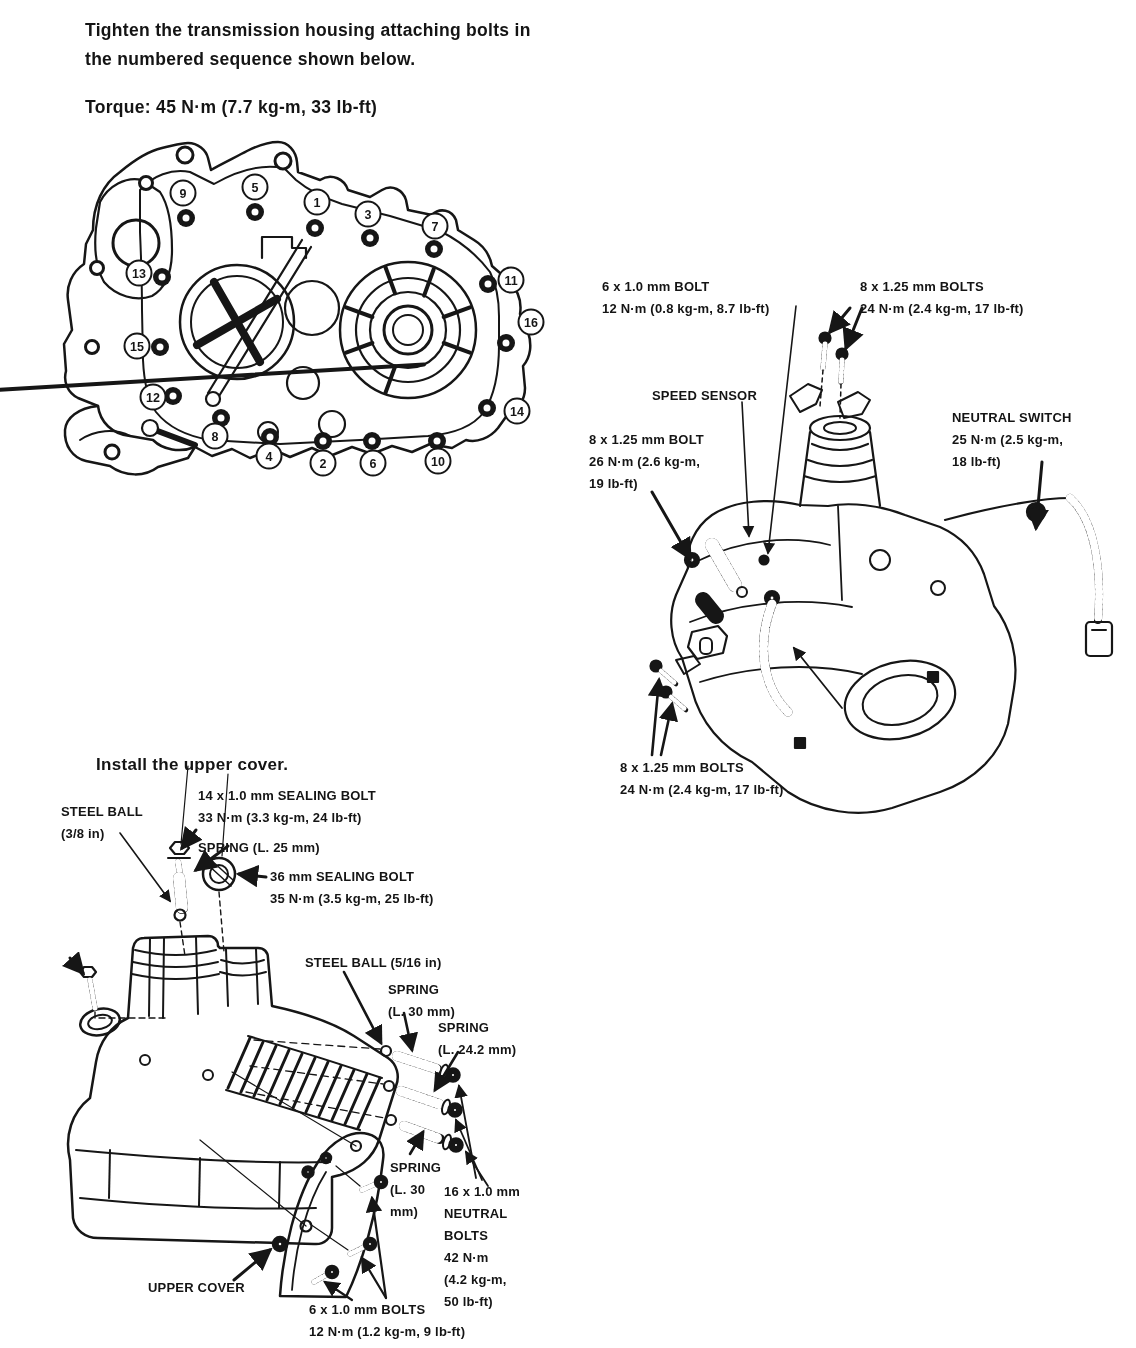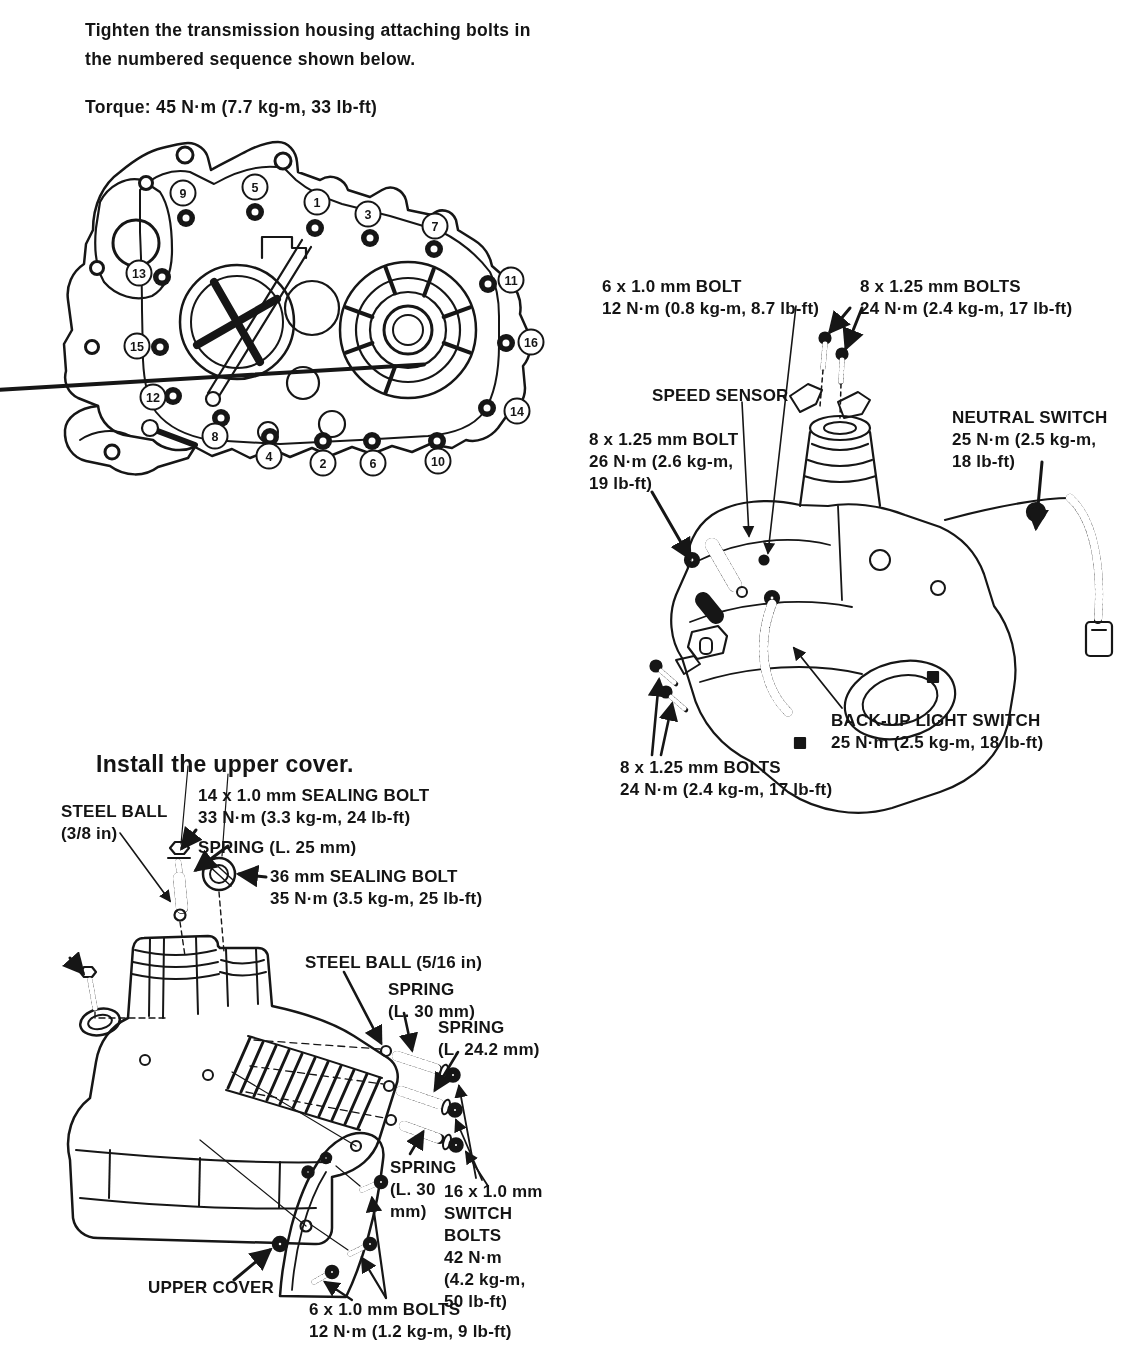--- a/index.html
+++ b/index.html
@@ -1,20 +1,20 @@
 <!DOCTYPE html>
 <html><head>
 <meta charset="utf-8">
 <style>
   html,body{margin:0;padding:0;background:#fff;}
   body{width:1136px;height:1348px;position:relative;overflow:hidden;
        font-family:"Liberation Sans",sans-serif;color:#161616;}
   .page{position:absolute;left:0;top:0;width:1136px;height:1348px;}
   svg.art{position:absolute;left:0;top:0;}
-  .lbl{position:absolute;font-weight:700;font-size:17px;line-height:22px;
+  .lbl{position:absolute;font-weight:700;font-size:13px;line-height:22px;
        white-space:nowrap;letter-spacing:.2px;color:#141414;}
   .lbl span{display:block;}
   .intro{font-size:17.5px;line-height:29px;letter-spacing:.3px;}
   .seq{position:absolute;width:23px;height:23px;border:2px solid #161616;border-radius:50%;
        background:#fff;font-size:12.5px;font-weight:700;display:flex;align-items:center;
        justify-content:center;transform:translate(-50%,-50%);z-index:5;}
 </style>
 </head>
 <body>
 
@@ -386,40 +386,40 @@
 </g>
 </svg>
 
 <div class="lbl intro" style="left:85px;top:16px">
   <span>Tighten the transmission housing attaching bolts in</span>
   <span>the numbered sequence shown below.</span>
 </div>
 <div class="lbl intro" style="left:85px;top:93px">
   <span>Torque: 45 N·m (7.7 kg-m, 33 lb-ft)</span>
 </div>
-<div class="lbl intro" style="left:96px;top:750px;font-size:23px">
+<div class="lbl intro" style="left:96px;top:750px;font-size:17px">
   <span>Install the upper cover.</span>
 </div>
 
 <div class="seq" style="left:317px;top:202px">1</div>
 <div class="seq" style="left:323px;top:463px">2</div>
 <div class="seq" style="left:368px;top:214px">3</div>
 <div class="seq" style="left:269px;top:456px">4</div>
 <div class="seq" style="left:255px;top:187px">5</div>
 <div class="seq" style="left:373px;top:463px">6</div>
 <div class="seq" style="left:435px;top:226px">7</div>
 <div class="seq" style="left:215px;top:436px">8</div>
 <div class="seq" style="left:183px;top:193px">9</div>
 <div class="seq" style="left:438px;top:461px">10</div>
 <div class="seq" style="left:511px;top:280px">11</div>
 <div class="seq" style="left:153px;top:397px">12</div>
 <div class="seq" style="left:139px;top:273px">13</div>
 <div class="seq" style="left:517px;top:411px">14</div>
 <div class="seq" style="left:137px;top:346px">15</div>
-<div class="seq" style="left:531px;top:342px">16</div>
+<div class="seq" style="left:531px;top:322px">16</div>
 
 <div class="lbl" style="left:602px;top:276px">
   <span>6 x 1.0 mm BOLT</span>
   <span>12 N·m (0.8 kg-m, 8.7 lb-ft)</span>
 </div>
 <div class="lbl" style="left:860px;top:276px">
   <span>8 x 1.25 mm BOLTS</span>
   <span>24 N·m (2.4 kg-m, 17 lb-ft)</span>
 </div>
 <div class="lbl" style="left:652px;top:385px">
@@ -428,24 +428,20 @@
 <div class="lbl" style="left:952px;top:407px">
   <span>NEUTRAL SWITCH</span>
   <span>25 N·m (2.5 kg-m,</span>
   <span>18 lb-ft)</span>
 </div>
 <div class="lbl" style="left:589px;top:429px">
   <span>8 x 1.25 mm BOLT</span>
   <span>26 N·m (2.6 kg-m,</span>
   <span>19 lb-ft)</span>
 </div>
-<div class="lbl" style="left:831px;top:710px">
-  <span>BACK-UP LIGHT SWITCH</span>
-  <span>25 N·m (2.5 kg-m, 18 lb-ft)</span>
-</div>
 <div class="lbl" style="left:620px;top:757px">
   <span>8 x 1.25 mm BOLTS</span>
   <span>24 N·m (2.4 kg-m, 17 lb-ft)</span>
 </div>
 
 <div class="lbl" style="left:198px;top:785px">
   <span>14 x 1.0 mm SEALING BOLT</span>
   <span>33 N·m (3.3 kg-m, 24 lb-ft)</span>
 </div>
 <div class="lbl" style="left:61px;top:801px">
@@ -470,21 +466,21 @@
   <span>SPRING</span>
   <span>(L. 24.2 mm)</span>
 </div>
 <div class="lbl" style="left:390px;top:1157px">
   <span>SPRING</span>
   <span>(L. 30</span>
   <span>mm)</span>
 </div>
 <div class="lbl" style="left:444px;top:1181px">
   <span>16 x 1.0 mm</span>
-  <span>SWITCH</span>
+  <span>NEUTRAL</span>
   <span>BOLTS</span>
   <span>42 N·m</span>
   <span>(4.2 kg-m,</span>
   <span>50 lb-ft)</span>
 </div>
 <div class="lbl" style="left:148px;top:1277px">
   <span>UPPER COVER</span>
 </div>
 <div class="lbl" style="left:309px;top:1299px">
   <span>6 x 1.0 mm BOLTS</span>

